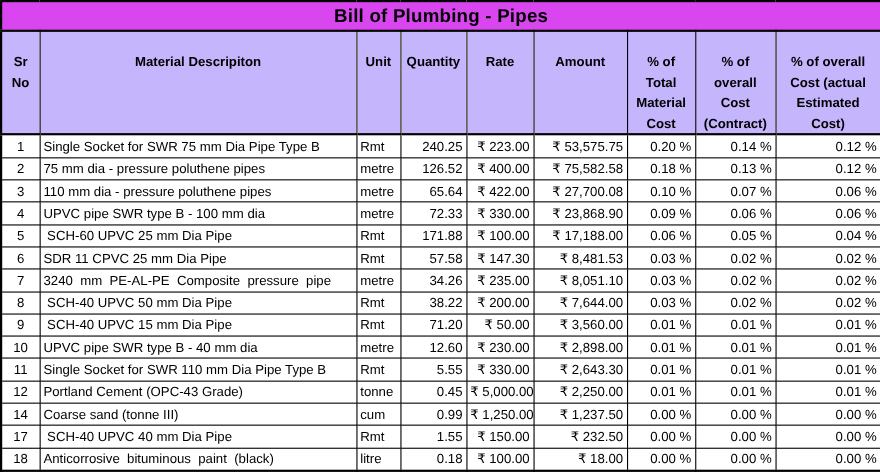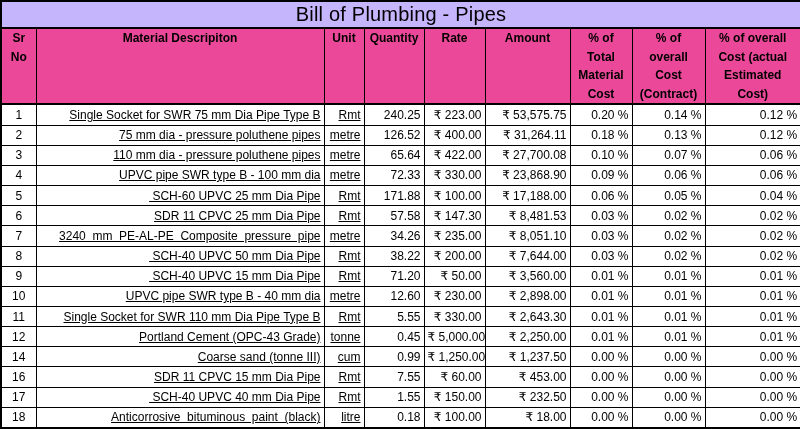--- a/index.html
+++ b/index.html
@@ -6,34 +6,34 @@
   body{width:800px;height:429px;overflow:hidden;}
   table.bill{
     width:800px;height:429px;
     border-collapse:collapse;table-layout:fixed;
     font-family:"Liberation Sans","DejaVu Sans",sans-serif;
     font-size:12px;color:#000;
     border:2px solid #000;
   }
   td,th{border:1px solid #000;padding:0 3px;overflow:hidden;vertical-align:middle;}
   tr.title-row td{
-    background:#c4b5fd;
-    text-align:center;font-weight:normal;font-size:20px;
+    background:#d946ef;
+    text-align:center;font-weight:bold;font-size:17px;
     height:25px;letter-spacing:0.2px;
     border-bottom:2px solid #000;
   }
   tr.header-row th{
-    background:#ec4899;
+    background:#c4b5fd;
     font-weight:bold;text-align:center;vertical-align:top;
     white-space:pre-line;line-height:1.55;
-    height:56px;padding-top:0;
+    height:56px;padding-top:18px;
     border-bottom:2px solid #000;
   }
   tbody td{height:17px;white-space:pre;}
-  .al{text-align:right;text-decoration:underline;}
+  .al{text-align:left;}
   .ac{text-align:center;}
   .ar{text-align:right;}
   .c-sr{width:35px;}
   .c-material{width:288px;}
   .c-unit{width:40px;}
   .c-qty{width:60px;}
   .c-rate{width:61px;}
   .c-amount{width:85px;}
   .c-pct1{width:62px;}
   .c-pct2{width:73px;}
@@ -88,21 +88,21 @@
         <td class="ar">0.20 %</td>
         <td class="ar">0.14 %</td>
         <td class="ar">0.12 %</td>
       </tr>
       <tr>
         <td class="ac">2</td>
         <td class="al">75 mm dia - pressure poluthene pipes</td>
         <td class="al">metre</td>
         <td class="ar">126.52</td>
         <td class="ar">₹ 400.00</td>
-        <td class="ar">₹ 31,264.11</td>
+        <td class="ar">₹ 75,582.58</td>
         <td class="ar">0.18 %</td>
         <td class="ar">0.13 %</td>
         <td class="ar">0.12 %</td>
       </tr>
       <tr>
         <td class="ac">3</td>
         <td class="al">110 mm dia - pressure poluthene pipes</td>
         <td class="al">metre</td>
         <td class="ar">65.64</td>
         <td class="ar">₹ 422.00</td>
@@ -215,31 +215,20 @@
         <td class="al">Coarse sand (tonne III)</td>
         <td class="al">cum</td>
         <td class="ar">0.99</td>
         <td class="ar">₹ 1,250.00</td>
         <td class="ar">₹ 1,237.50</td>
         <td class="ar">0.00 %</td>
         <td class="ar">0.00 %</td>
         <td class="ar">0.00 %</td>
       </tr>
       <tr>
-        <td class="ac">16</td>
-        <td class="al">SDR 11 CPVC 15 mm Dia Pipe</td>
-        <td class="al">Rmt</td>
-        <td class="ar">7.55</td>
-        <td class="ar">₹ 60.00</td>
-        <td class="ar">₹ 453.00</td>
-        <td class="ar">0.00 %</td>
-        <td class="ar">0.00 %</td>
-        <td class="ar">0.00 %</td>
-      </tr>
-      <tr>
         <td class="ac">17</td>
         <td class="al"> SCH-40 UPVC 40 mm Dia Pipe</td>
         <td class="al">Rmt</td>
         <td class="ar">1.55</td>
         <td class="ar">₹ 150.00</td>
         <td class="ar">₹ 232.50</td>
         <td class="ar">0.00 %</td>
         <td class="ar">0.00 %</td>
         <td class="ar">0.00 %</td>
       </tr>

